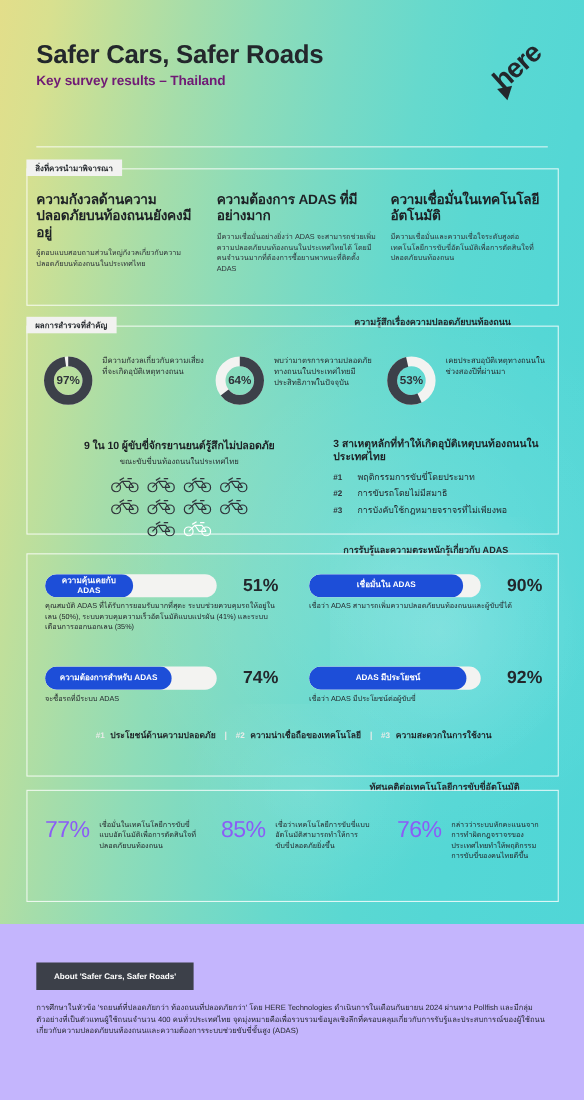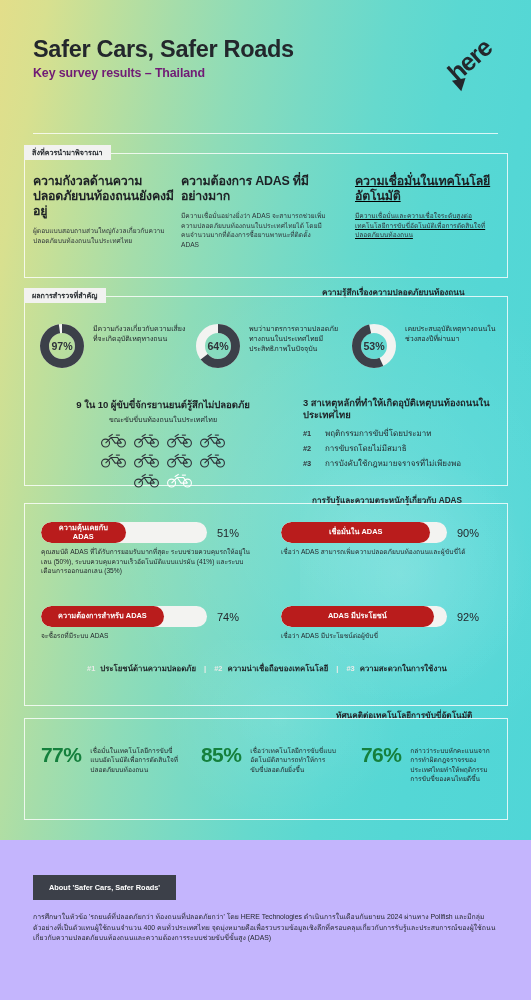--- a/index.html
+++ b/index.html
@@ -136,47 +136,47 @@
   
   #sec-adas { left: 24px; top: 503px; width: 484px; height: 203px; }
   .bar-block { position: absolute; width: 212px; }
   .bar-row { position: relative; height: 21px; display: flex; align-items: center; }
   .bar-track {
     position: relative; width: 166px; height: 21px; border-radius: 11px;
     background: #f3f3f1; overflow: hidden;
   }
   .bar-fill {
     position: absolute; left: 0; top: 0; height: 21px;
-    background: #b91c1c; border-radius: 11px;
+    background: #1d4ed8; border-radius: 11px;
     display: flex; align-items: center; justify-content: center;
   }
   .bar-fill-label {
     color: #ffffff; font-size: 7.4px; font-weight: bold;
     text-align: center; line-height: 1.12; padding: 0 6px; white-space: pre-line;
   }
   .bar-pct {
-    margin-left: 10px; font-size: 11px; font-weight: normal; color: #23272c;
+    margin-left: 24px; font-size: 16px; font-weight: bold; color: #23272c;
   }
   .bar-desc {
     margin-top: 4px; font-size: 6.6px; color: #23272c; line-height: 1.45;
   }
 
   .factors { position: absolute; left: 0; top: 152px; width: 484px; text-align: center; }
   .factors-h { font-size: 9.6px; font-weight: bold; color: #1d2125; }
   .factors-line {
     margin-top: 6px; font-size: 7.8px; font-weight: bold; color: #1d2125;
     display: flex; justify-content: center; align-items: center; gap: 5px;
   }
   .f-rank { color: #e9ebe8; font-size: 7.4px; font-weight: bold; }
   .f-sep { color: #e9ebe8; margin: 0 3px; }
 
   
   #sec-attitude { left: 24px; top: 718px; width: 484px; height: 102px; }
   .att-item { position: absolute; top: 25px; display: flex; gap: 9px; align-items: flex-start; }
-  .att-pct { font-size: 21px; font-weight: bold; color: #15803d; letter-spacing: -0.6px; line-height: 1; }
+  .att-pct { font-size: 21px; font-weight: normal; color: #8b5cf6; letter-spacing: -0.6px; line-height: 1; }
   .att-text { font-size: 6.6px; color: #23272c; line-height: 1.42; width: 88px; padding-top: 2px; }
 
   
   .footer { position: absolute; left: 0; top: 840px; width: 531px; height: 160px; background: #c4b5fd; }
   .about-chip {
     position: absolute; left: 33px; top: 35px;
     background: #3c4049; color: #ffffff;
     font-size: 7.4px; font-weight: bold;
     padding: 8px 16px;
     white-space: nowrap;
@@ -210,26 +210,26 @@
   </div>
 
   <div class="card" id="sec-consider">
     <div class="chip" style="left:-1px; top:-9px;">สิ่งที่ควรนำมาพิจารณา</div>
 
     <div class="cons-col" style="left:8px; width:146px;">
       <div class="cons-h">ความกังวลด้านความปลอดภัยบนท้องถนนยังคงมีอยู่</div>
       <div class="cons-p">ผู้ตอบแบบสอบถามส่วนใหญ่กังวลเกี่ยวกับความปลอดภัยบนท้องถนนในประเทศไทย</div>
     </div>
 
-    <div class="cons-col" style="left:156px; width:146px;">
+    <div class="cons-col" style="left:172px; width:146px;">
       <div class="cons-h">ความต้องการ ADAS ที่มีอย่างมาก</div>
       <div class="cons-p">มีความเชื่อมั่นอย่างยิ่งว่า ADAS จะสามารถช่วยเพิ่มความปลอดภัยบนท้องถนนในประเทศไทยได้ โดยมีคนจำนวนมากที่ต้องการซื้อยานพาหนะที่ติดตั้ง ADAS</div>
     </div>
 
-    <div class="cons-col" style="left:330px; width:140px;text-decoration:underline;">
+    <div class="cons-col" style="left:330px; width:140px;">
       <div class="cons-h">ความเชื่อมั่นในเทคโนโลยีอัตโนมัติ</div>
       <div class="cons-p">มีความเชื่อมั่นและความเชื่อใจระดับสูงต่อเทคโนโลยีการขับขี่อัตโนมัติเพื่อการตัดสินใจที่ปลอดภัยบนท้องถนน</div>
     </div>
   </div>
 
   <div class="section-tag" style="left:322px; top:286px;">ความรู้สึกเรื่องความปลอดภัยบนท้องถนน</div>
 
   <div class="card" id="sec-results">
     <div class="chip" style="left:-1px; top:-9px;">ผลการสำรวจที่สำคัญ</div>
 

